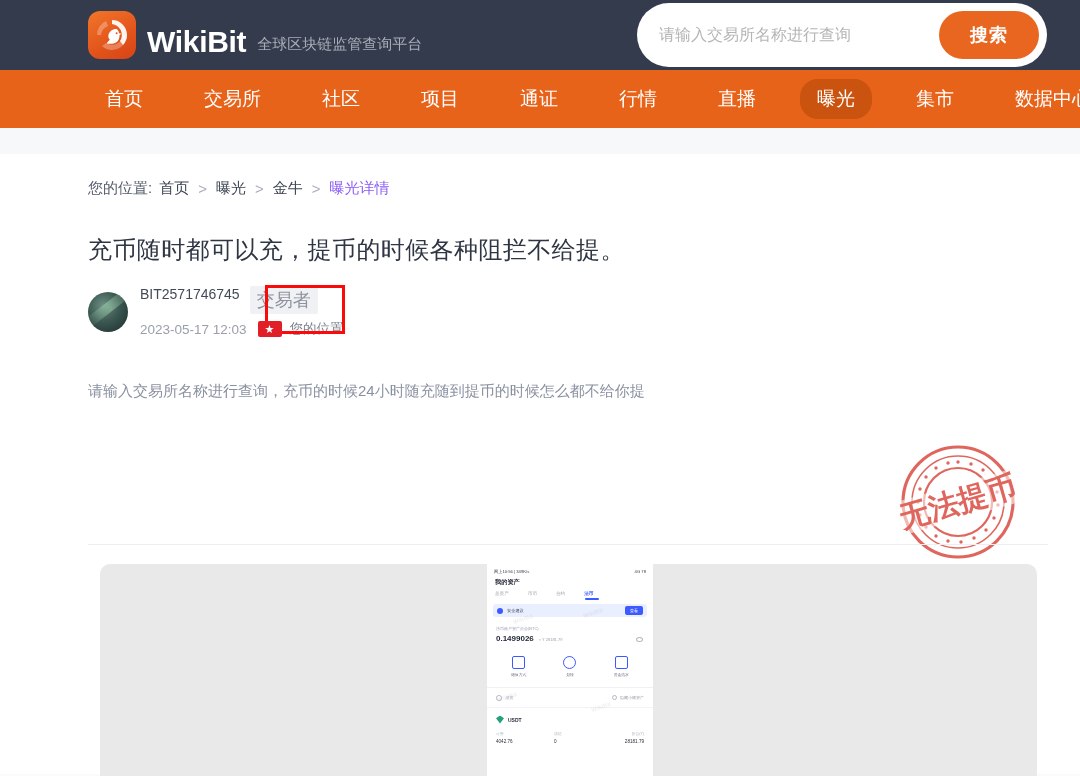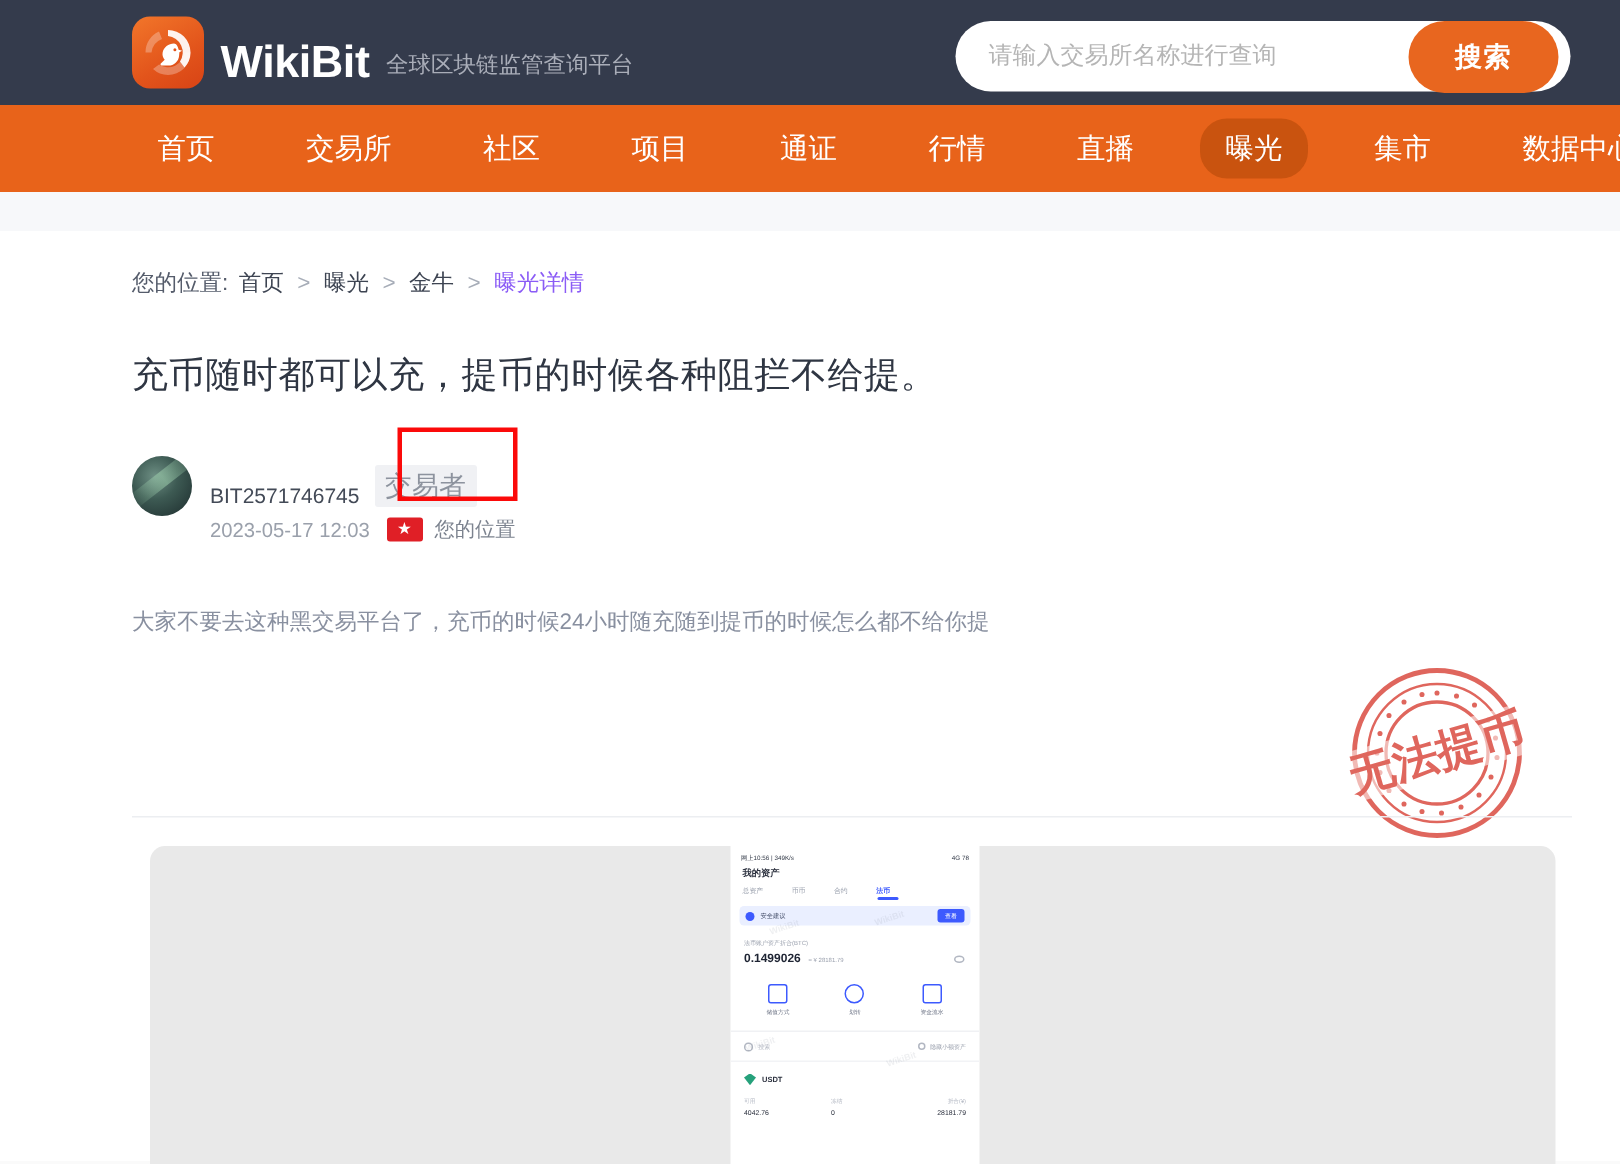--- a/index.html
+++ b/index.html
@@ -36,22 +36,22 @@
     line-height: 34px;
   }
   .brand-tag {
     color: #a9adb8;
     font-size: 15px;
     margin-left: 11px;
     line-height: 30px;
   }
   .search-wrap {
     position: absolute;
-    left: 637px; top: 14px;
-    width: 410px; height: 47px;
+    left: 637px; top: 3px;
+    width: 410px; height: 64px;
     background: #ffffff;
     border-radius: 32px;
     display: flex;
     align-items: center;
     padding: 0 8px 0 22px;
   }
   .search-input {
     flex: 1;
     border: none; outline: none;
     font-size: 16px;
@@ -145,21 +145,21 @@
     position: relative;
   }
   .avatar::after {
     content:"";
     position:absolute; left:-6px; top:10px;
     width: 54px; height: 10px;
     background: linear-gradient(90deg, rgba(140,190,160,0.0), rgba(160,210,175,0.55), rgba(140,190,160,0.0));
     transform: rotate(-38deg);
   }
   .meta-text { margin-left: 12px; }
-  .meta-row1 { display: flex; align-items: flex-end; margin-top: 24px; }
+  .meta-row1 { display: flex; align-items: flex-start; }
   .username { font-size: 14px; color: #434a57; }
   .role-tag {
     margin-left: 10px;
     font-size: 18px;
     color: #8d939e;
     background: #f0f1f4;
     padding: 2px 7px;
     border-radius: 2px;
   }
   .meta-row2 { display: flex; align-items: center; margin-top: 6px; }
@@ -370,21 +370,21 @@
       <div class="meta-row2">
         <span class="date">2023-05-17 12:03</span>
         <span class="flag">
           <span>★</span>
         </span>
         <span class="region">您的位置</span>
       </div>
     </div>
   </div>
 
-  <div class="body-text">大家不要去这种黑交易平台了，充币的时候24小时随充随到提币的时候怎么都不给你提</div>
+  <div class="body-text">请输入交易所名称进行查询，充币的时候24小时随充随到提币的时候怎么都不给你提</div>
 
   <svg class="stamp" viewBox="0 0 172 120">
     <g transform="translate(86,60)">
       <circle r="55" fill="none" stroke="#d9453a" stroke-width="3.2"></circle>
       <circle r="46" fill="none" stroke="#d9453a" stroke-width="1.6"></circle>
       <circle r="34" fill="none" stroke="#d9453a" stroke-width="2.2"></circle>
       <g fill="#d9453a">
         <circle cx="0" cy="-40" r="1.7"></circle>
           <circle cx="13" cy="-38" r="1.7"></circle>
         <circle cx="25" cy="-32" r="1.7"></circle>

